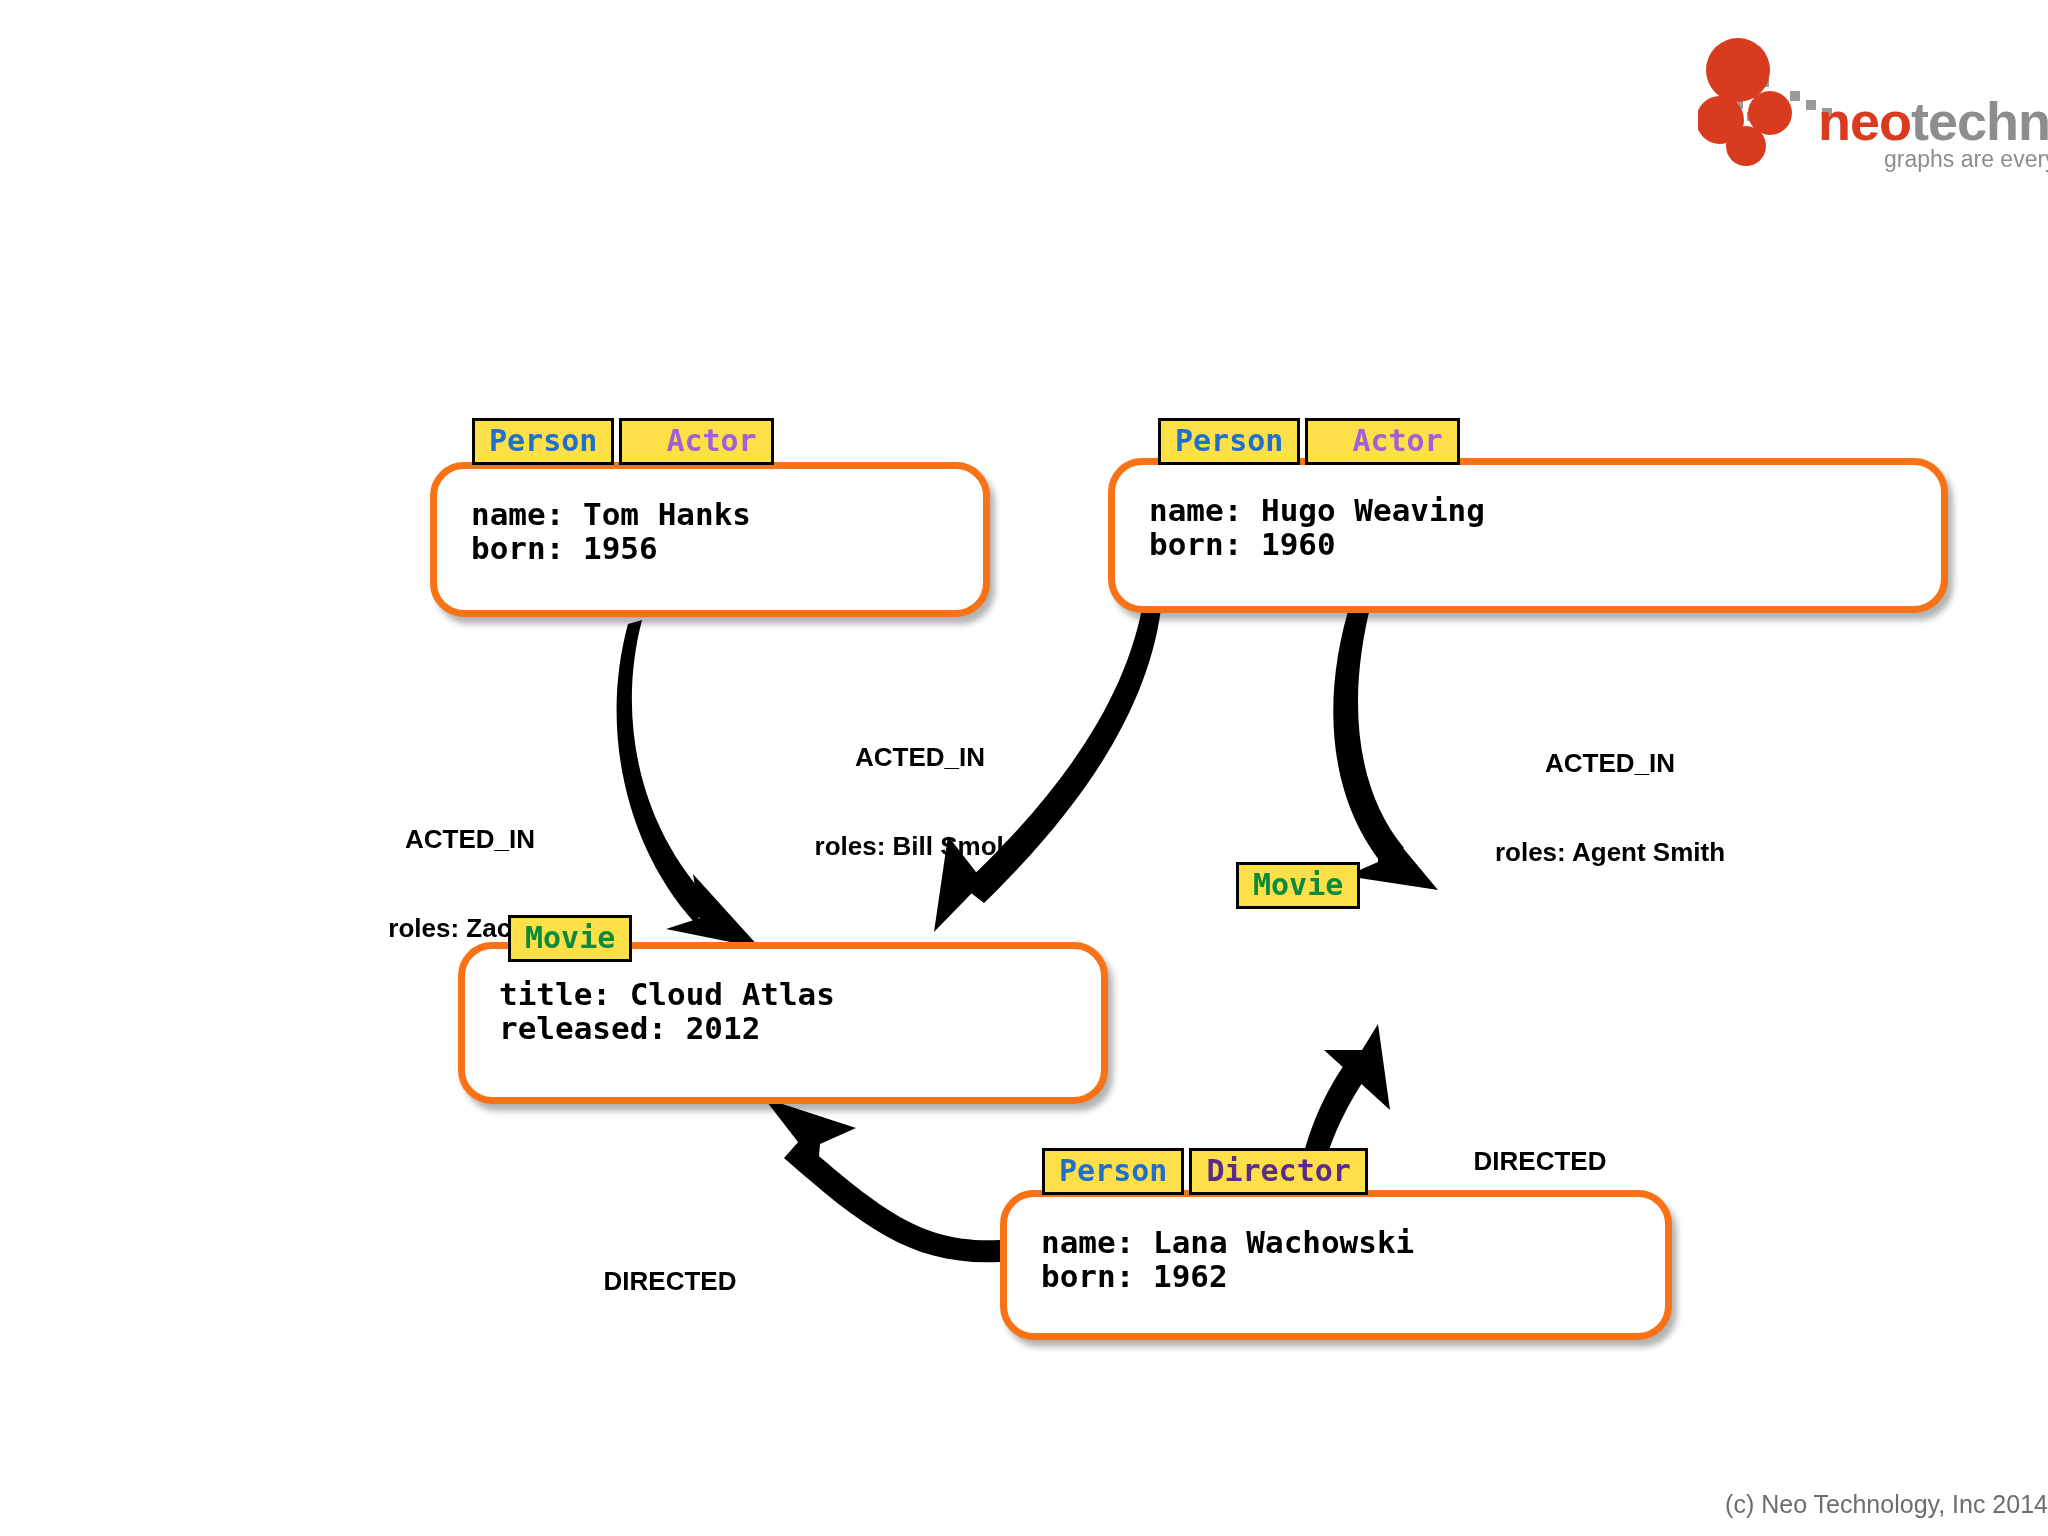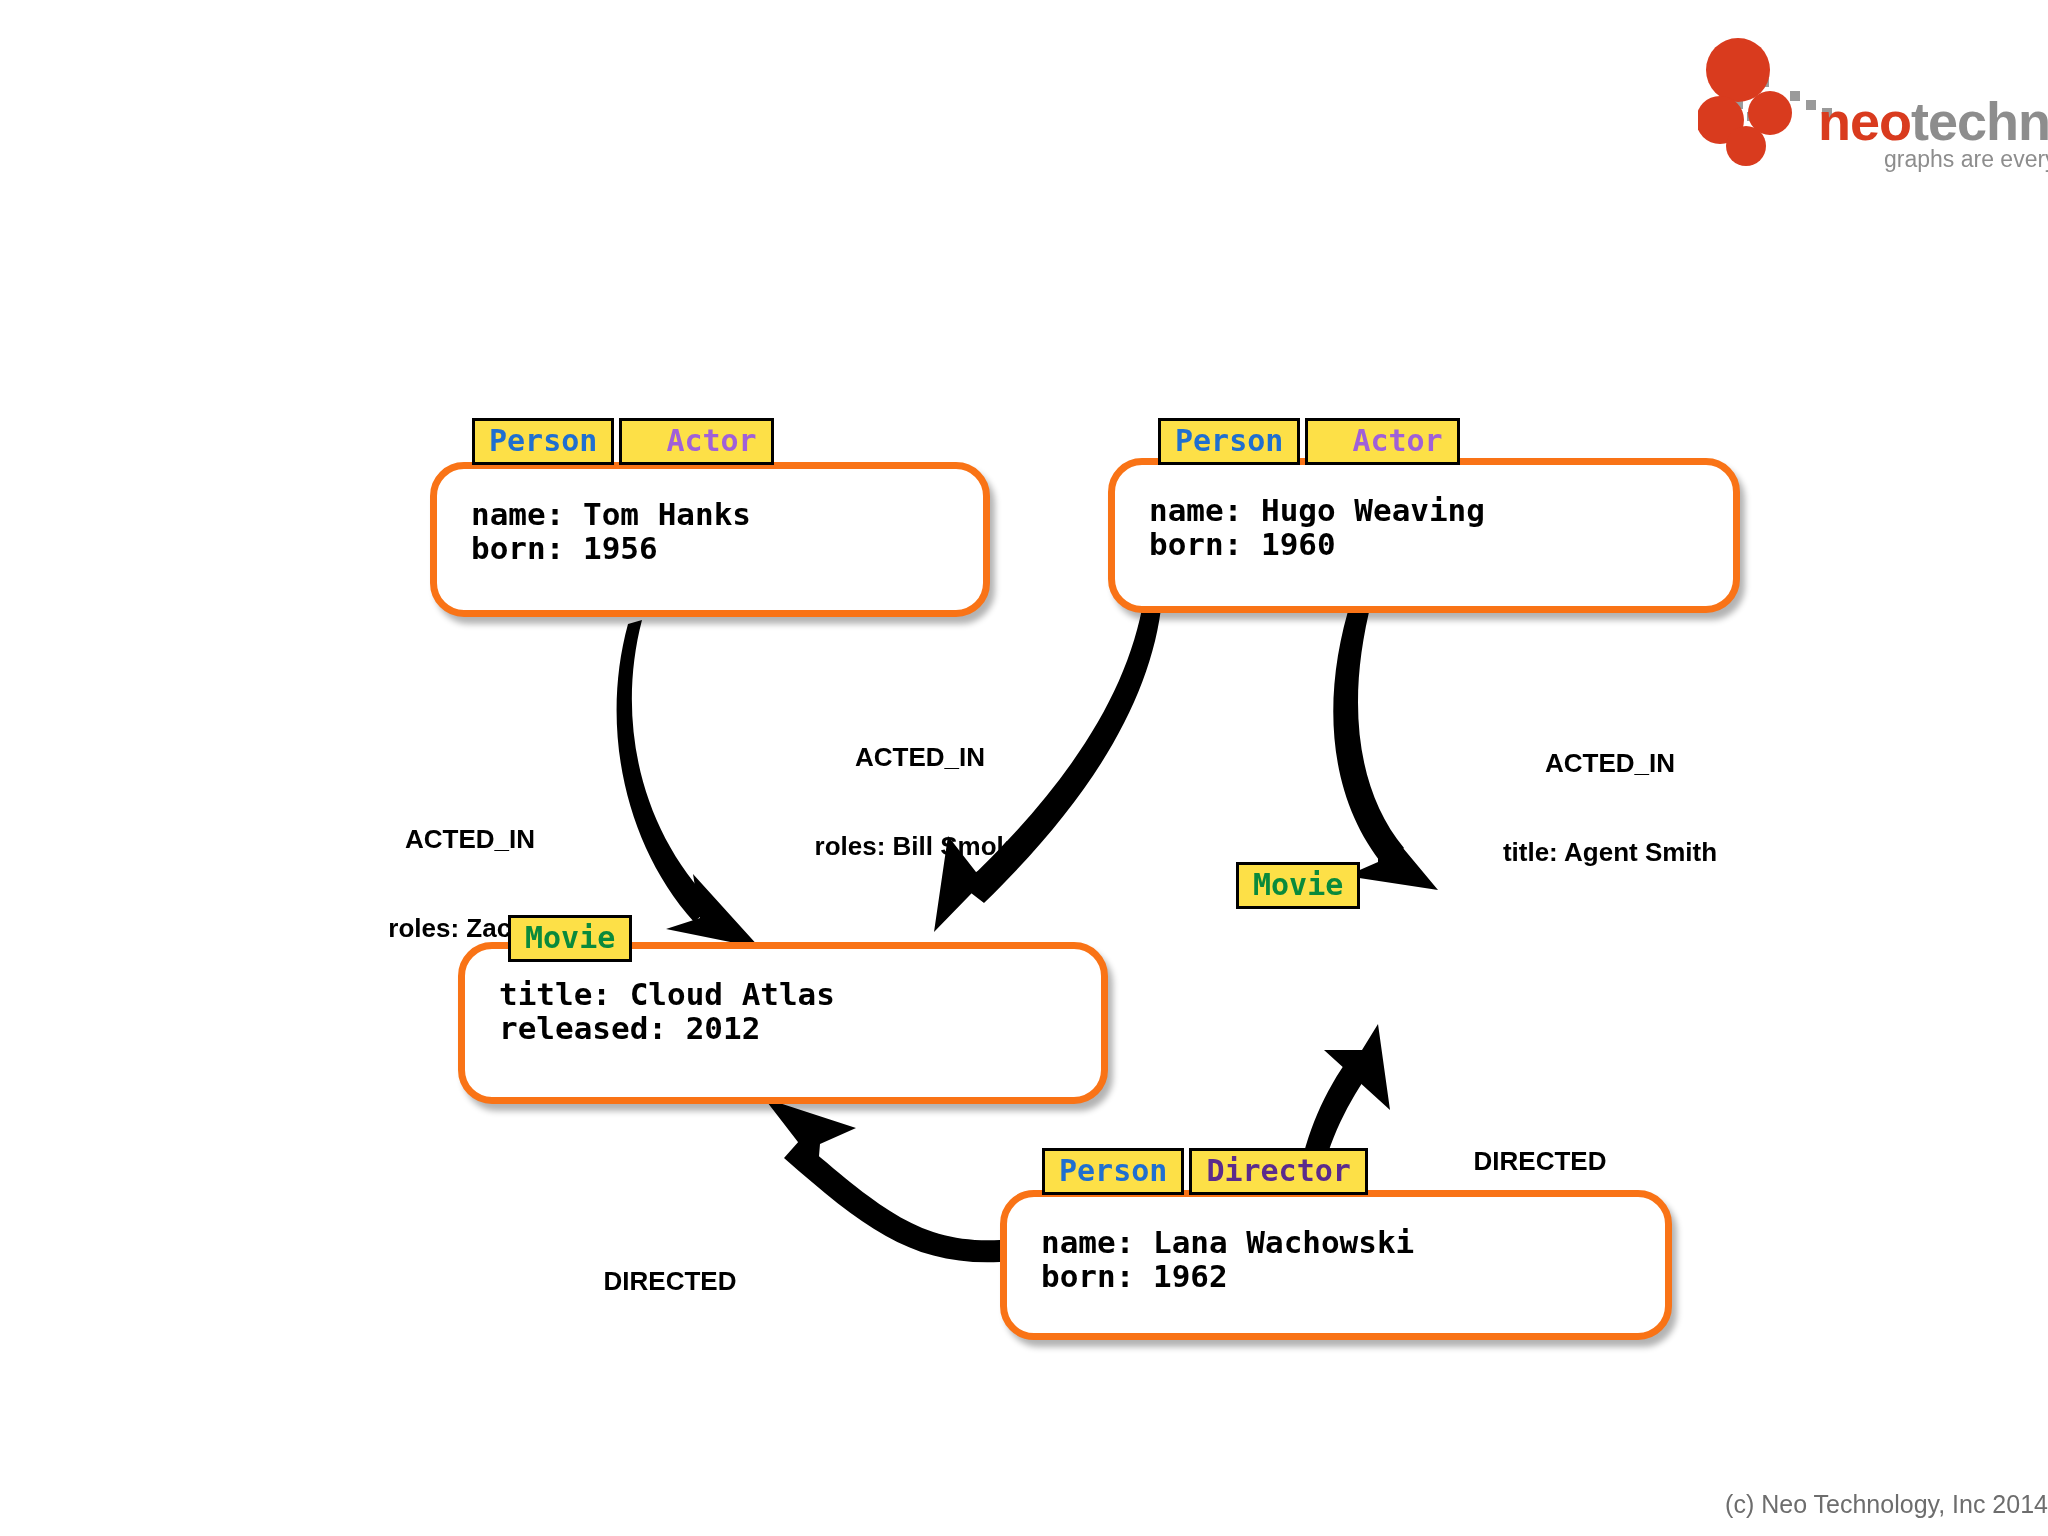--- a/index.html
+++ b/index.html
@@ -201,21 +201,21 @@
   </div>
   <div class="node" style="left:430px; top:462px; width:560px; height:155px;">
     <div class="node-props">name: Tom Hanks
 born: 1956</div>
   </div>
 
   <div class="chip-row" style="left:1158px; top:418px;">
     <span class="chip chip-person">Person</span>
     <span class="chip chip-actor">Actor</span>
   </div>
-  <div class="node" style="left:1108px; top:458px; width:632px; height:155px;">
+  <div class="node" style="left:1108px; top:458px; width:840px; height:155px;">
     <div class="node-props">name: Hugo Weaving
 born: 1960</div>
   </div>
 
   <div class="chip-row" style="left:508px; top:915px;">
     <span class="chip chip-movie">Movie</span>
   </div>
   <div class="node" style="left:458px; top:942px; width:650px; height:162px;">
     <div class="node-props">title: Cloud Atlas
 released: 2012</div>
@@ -239,21 +239,21 @@
     <div>roles: Zachry</div>
   </div>
 
   <div class="rel" style="left:720px; top:684px; width:400px;">
     <div>ACTED_IN</div>
     <div>roles: Bill Smoke</div>
   </div>
 
   <div class="rel" style="left:1400px; top:690px; width:420px;">
     <div>ACTED_IN</div>
-    <div>title: Agent Smith</div>
+    <div>roles: Agent Smith</div>
   </div>
 
   <div class="rel" style="left:530px; top:1208px; width:280px;">
     <div>DIRECTED</div>
   </div>
 
   <div class="rel" style="left:1400px; top:1088px; width:280px;">
     <div>DIRECTED</div>
   </div>
 

